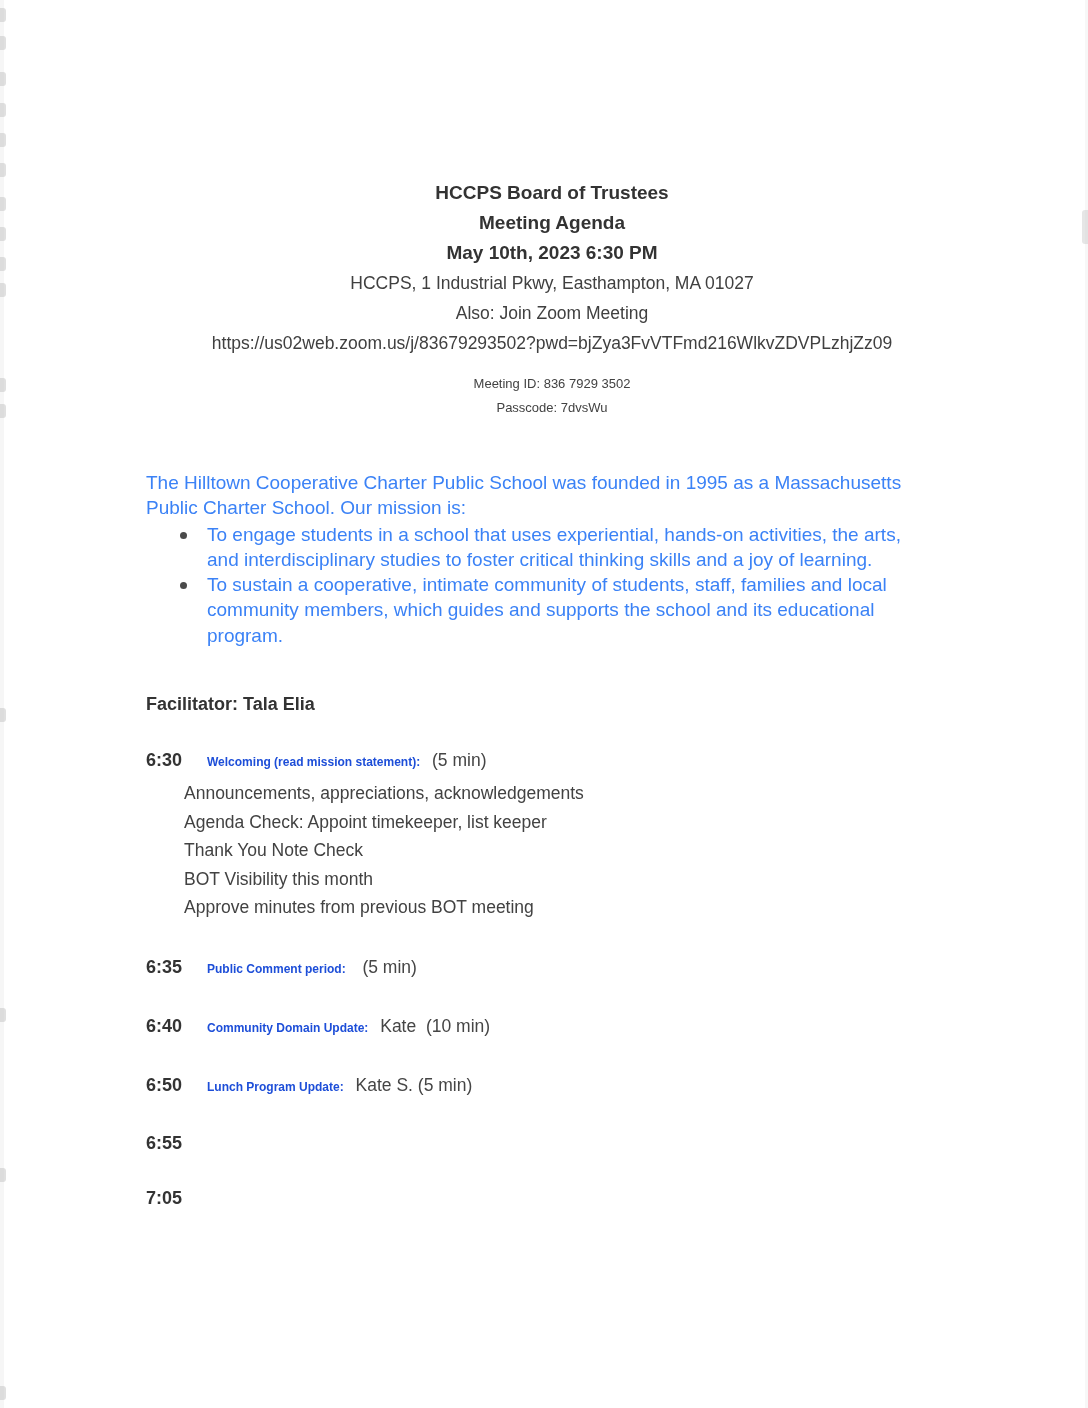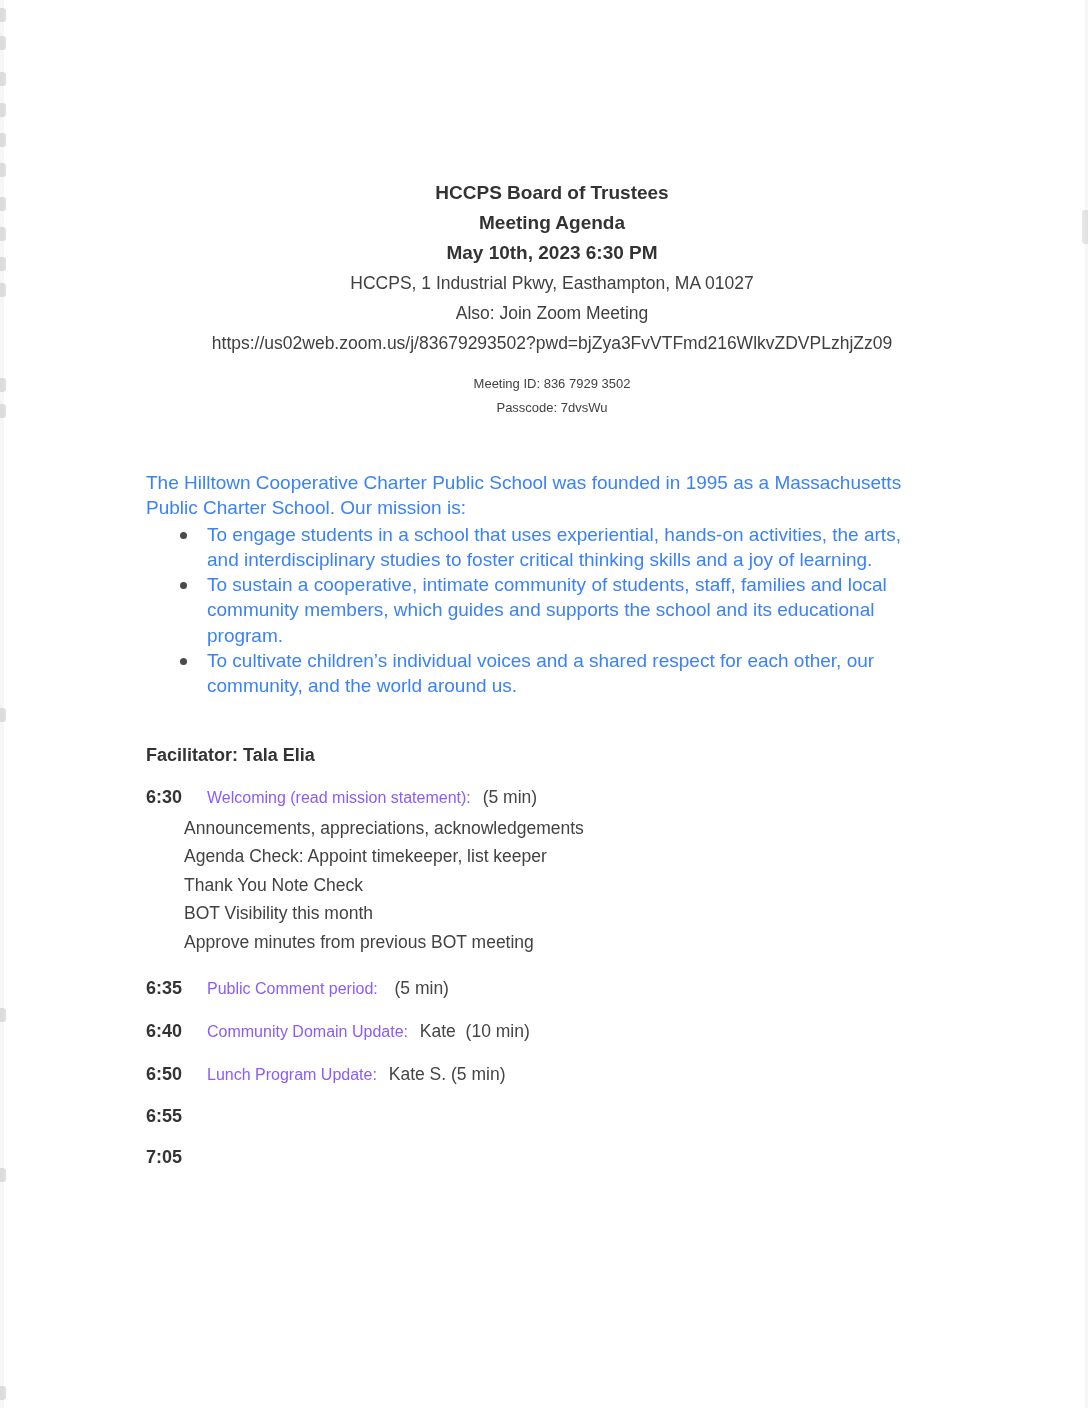--- a/index.html
+++ b/index.html
@@ -105,38 +105,38 @@
   
   .facilitator {
     margin-top: 46px;
     font-weight: bold;
     font-size: 18px;
     color: #333333;
   }
 
   
   .agenda-item {
-    margin-top: 20px;
+    margin-top: 34px;
     display: flex;
     align-items: baseline;
   }
   .agenda-time {
     flex: 0 0 61px;
     font-weight: bold;
     font-size: 18px;
     color: #333333;
   }
   .agenda-body {
     font-size: 17.5px;
     line-height: 23px;
   }
   .agenda-title {
-    font-weight: normal;
-    font-size: 16px;
-    color: #8b5cf6;
+    font-weight: bold;
+    font-size: 12px;
+    color: #1d4ed8;
   }
   .agenda-detail {
     font-size: 17.5px;
     color: #454545;
     margin-left: 7px;
     white-space: pre-wrap;
   }
   .sub-items {
     margin: 5px 0 0 38px;
     font-size: 17.5px;
@@ -186,24 +186,20 @@
     <p class="mission-intro">The Hilltown Cooperative Charter Public School was founded in 1995 as a Massachusetts Public Charter School. Our mission is:</p>
     <ul class="mission-list">
       <li>
         <span class="bullet-dot"></span>
         <span class="b-text">To engage students in a school that uses experiential, hands-on activities, the arts, and interdisciplinary studies to foster critical thinking skills and a joy of learning.</span>
       </li>
       <li>
         <span class="bullet-dot"></span>
         <span class="b-text">To sustain a cooperative, intimate community of students, staff, families and local community members, which guides and supports the school and its educational program.</span>
       </li>
-      <li>
-        <span class="bullet-dot"></span>
-        <span class="b-text">To cultivate children’s individual voices and a shared respect for each other, our community, and the world around us.</span>
-      </li>
     </ul>
   </div>
 
   <div class="facilitator">Facilitator: Tala Elia</div>
 
   <div class="agenda-item">
     <span class="agenda-time">6:30</span>
     <span class="agenda-body">
       <span class="agenda-title">Welcoming (read mission statement):</span>
       <span class="agenda-detail">(5 min)</span>

